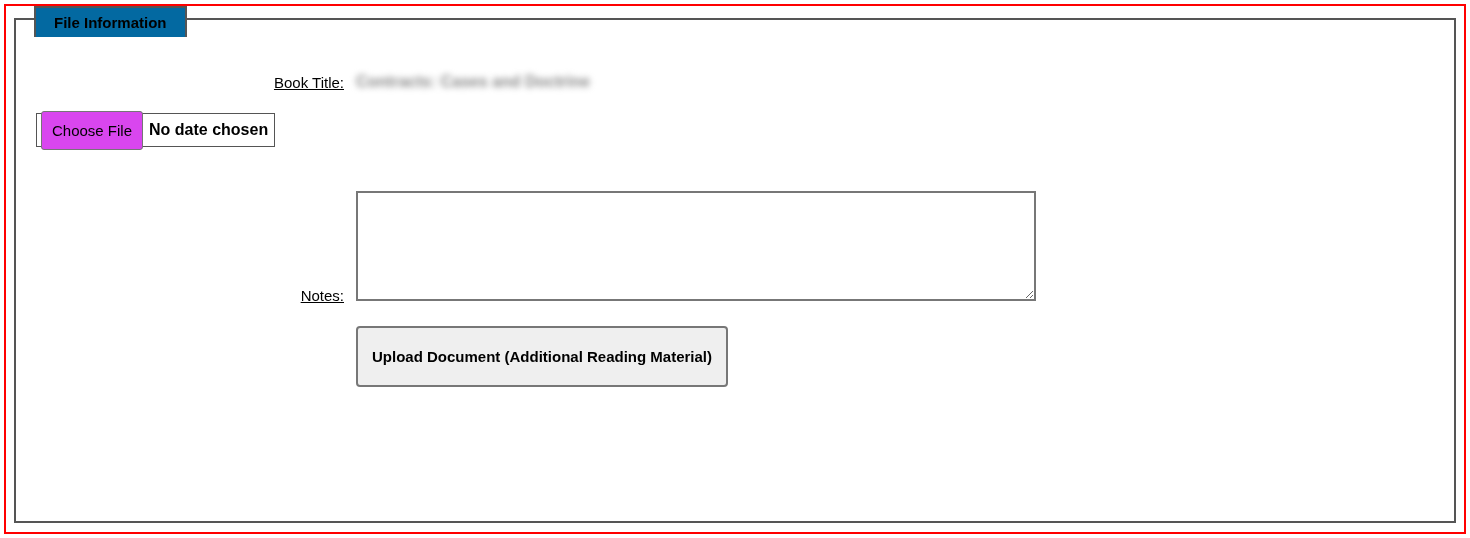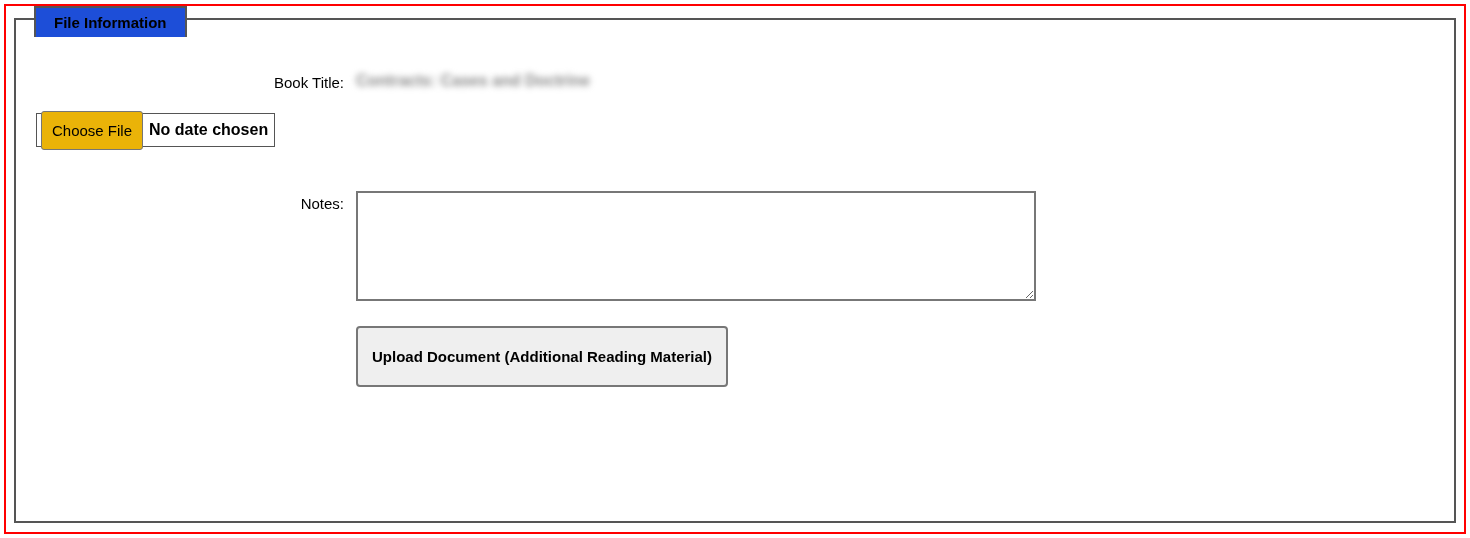--- a/index.html
+++ b/index.html
@@ -24,34 +24,35 @@
       border: 2px solid #555;
       margin: 12px 8px 8px 8px;
       padding: 0;
       position: relative;
       height: 505px;
     }
     .legend {
       position: absolute;
       top: -14px;
       left: 18px;
-      background: #1d4ed8;
+      background: #0369a1;
       border: 2px solid #555;
       border-bottom: none;
       padding: 6px 18px 6px 18px;
       font-weight: bold;
       font-size: 15px;
     }
     .form-container {
       padding: 50px 20px 20px 20px;
     }
     .form-row {
       display: flex;
-      align-items: flex-start;
+      align-items: flex-end;
       margin-bottom: 22px;
+      text-decoration: underline;
     }
     .form-label {
       width: 320px;
       text-align: right;
       padding-right: 12px;
       padding-top: 4px;
       font-size: 15px;
     }
     .form-value {
       flex: 1;
@@ -79,21 +80,21 @@
     }
     .file-wrap {
       display: inline-flex;
       align-items: center;
       border: 1px solid #555;
       height: 34px;
       padding: 3px 6px 3px 4px;
       gap: 6px;
     }
     .choose-file-btn {
-      background: #eab308;
+      background: #d946ef;
       border: 1px solid #767676;
       border-radius: 3px;
       padding: 10px 10px;
       font-size: 15px;
       font-family: Arial, sans-serif;
       cursor: pointer;
     }
     .no-file {
       font-weight: bold;
       font-size: 16px;

